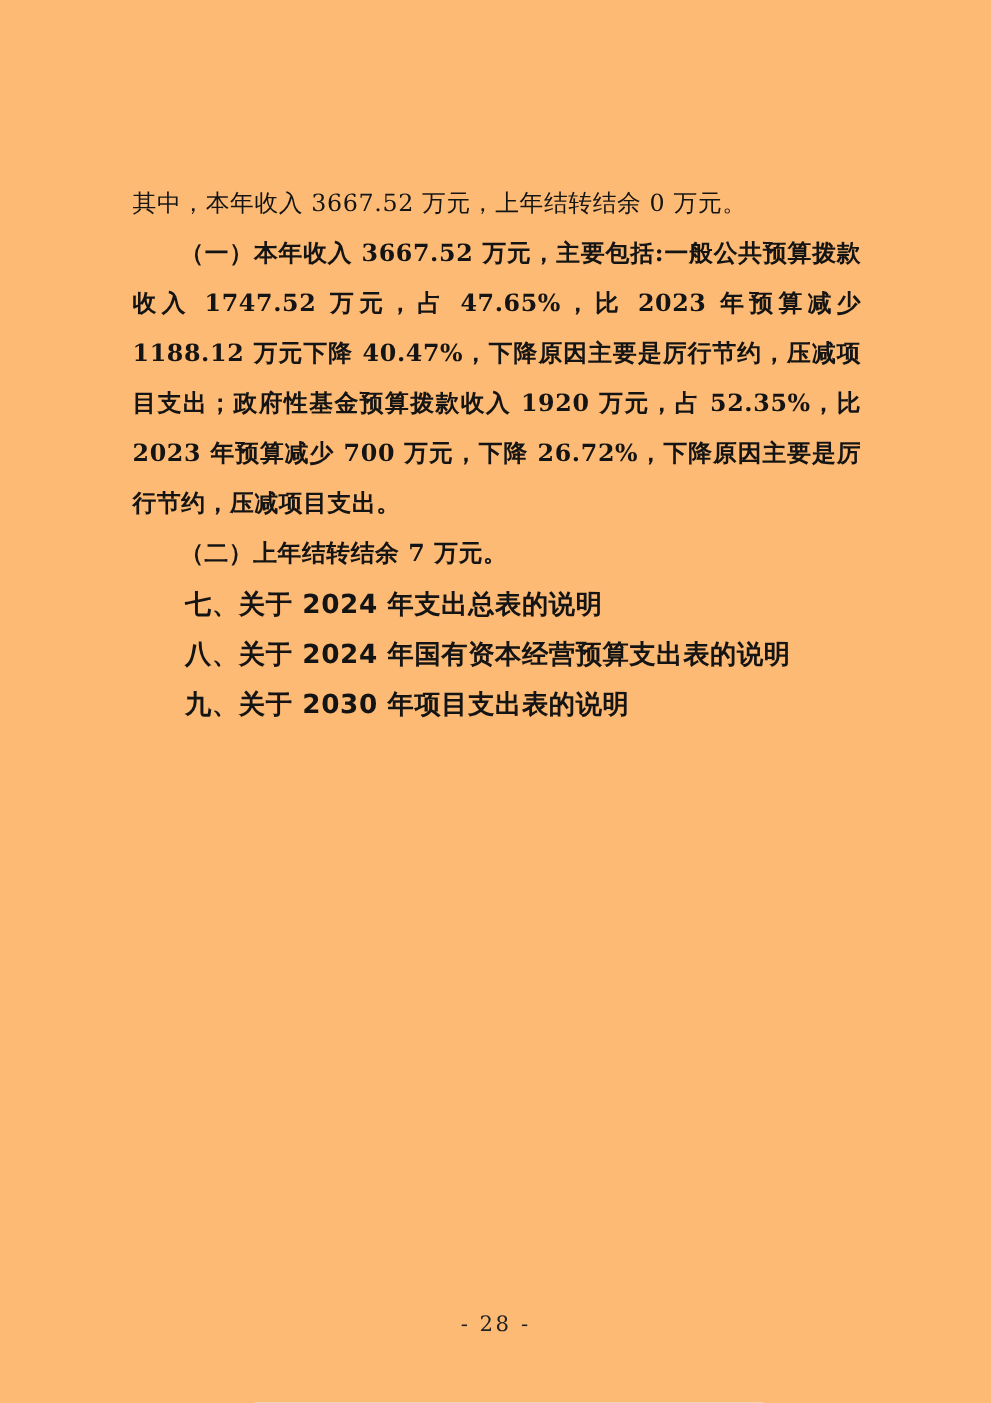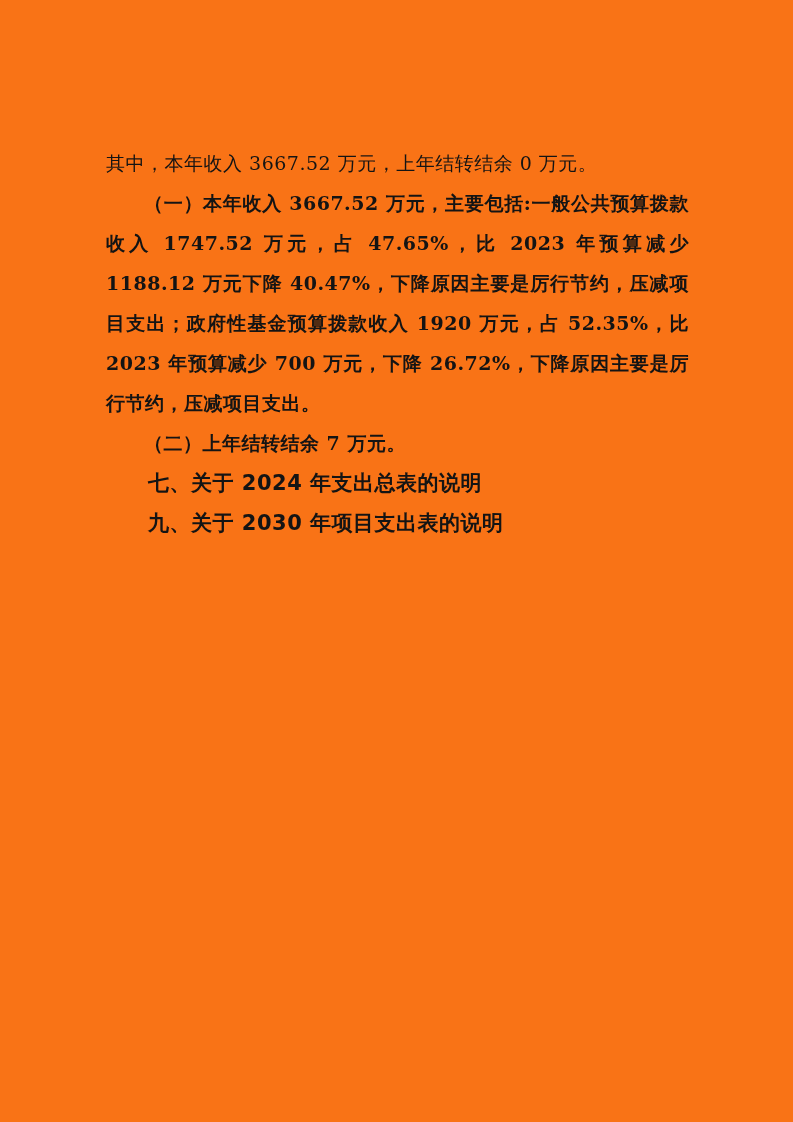--- a/index.html
+++ b/index.html
@@ -5,21 +5,21 @@
   html, body {
     margin: 0;
     padding: 0;
     background: #e8e8e8;
   }
   .page {
     position: relative;
     width: 793px;
     height: 1122px;
     margin: 0 auto;
-    background: #f97316;
+    background: #fdba74;
     font-family: "DejaVu Serif", "Liberation Serif", serif;
     color: #141414;
     overflow: hidden;
     box-sizing: border-box;
   }
   .content {
     position: absolute;
     top: 143px;
     left: 106px;
     width: 583px;
@@ -58,15 +58,17 @@
 </style>
 </head>
 <body>
 
 <div class="page">
   <div class="content">
       <p class="continuation">其中，本年收入 3667.52 万元，上年结转结余 0 万元。</p>
       <p class="body">（一）本年收入 3667.52 万元，主要包括:一般公共预算拨款收入 1747.52 万元，占 47.65%，比 2023 年预算减少 1188.12 万元下降 40.47%，下降原因主要是厉行节约，压减项目支出；政府性基金预算拨款收入 1920 万元，占 52.35%，比 2023 年预算减少 700 万元，下降 26.72%，下降原因主要是厉行节约，压减项目支出。</p>
       <p class="body">（二）上年结转结余 7 万元。</p>
       <p class="heading">七、关于 2024 年支出总表的说明</p>
+      <p class="heading">八、关于 2024 年国有资本经营预算支出表的说明</p>
       <p class="heading">九、关于 2030 年项目支出表的说明</p>
     </div>
+  <div class="page-number">- 28 -</div>
 </div>
 
 </body></html>

